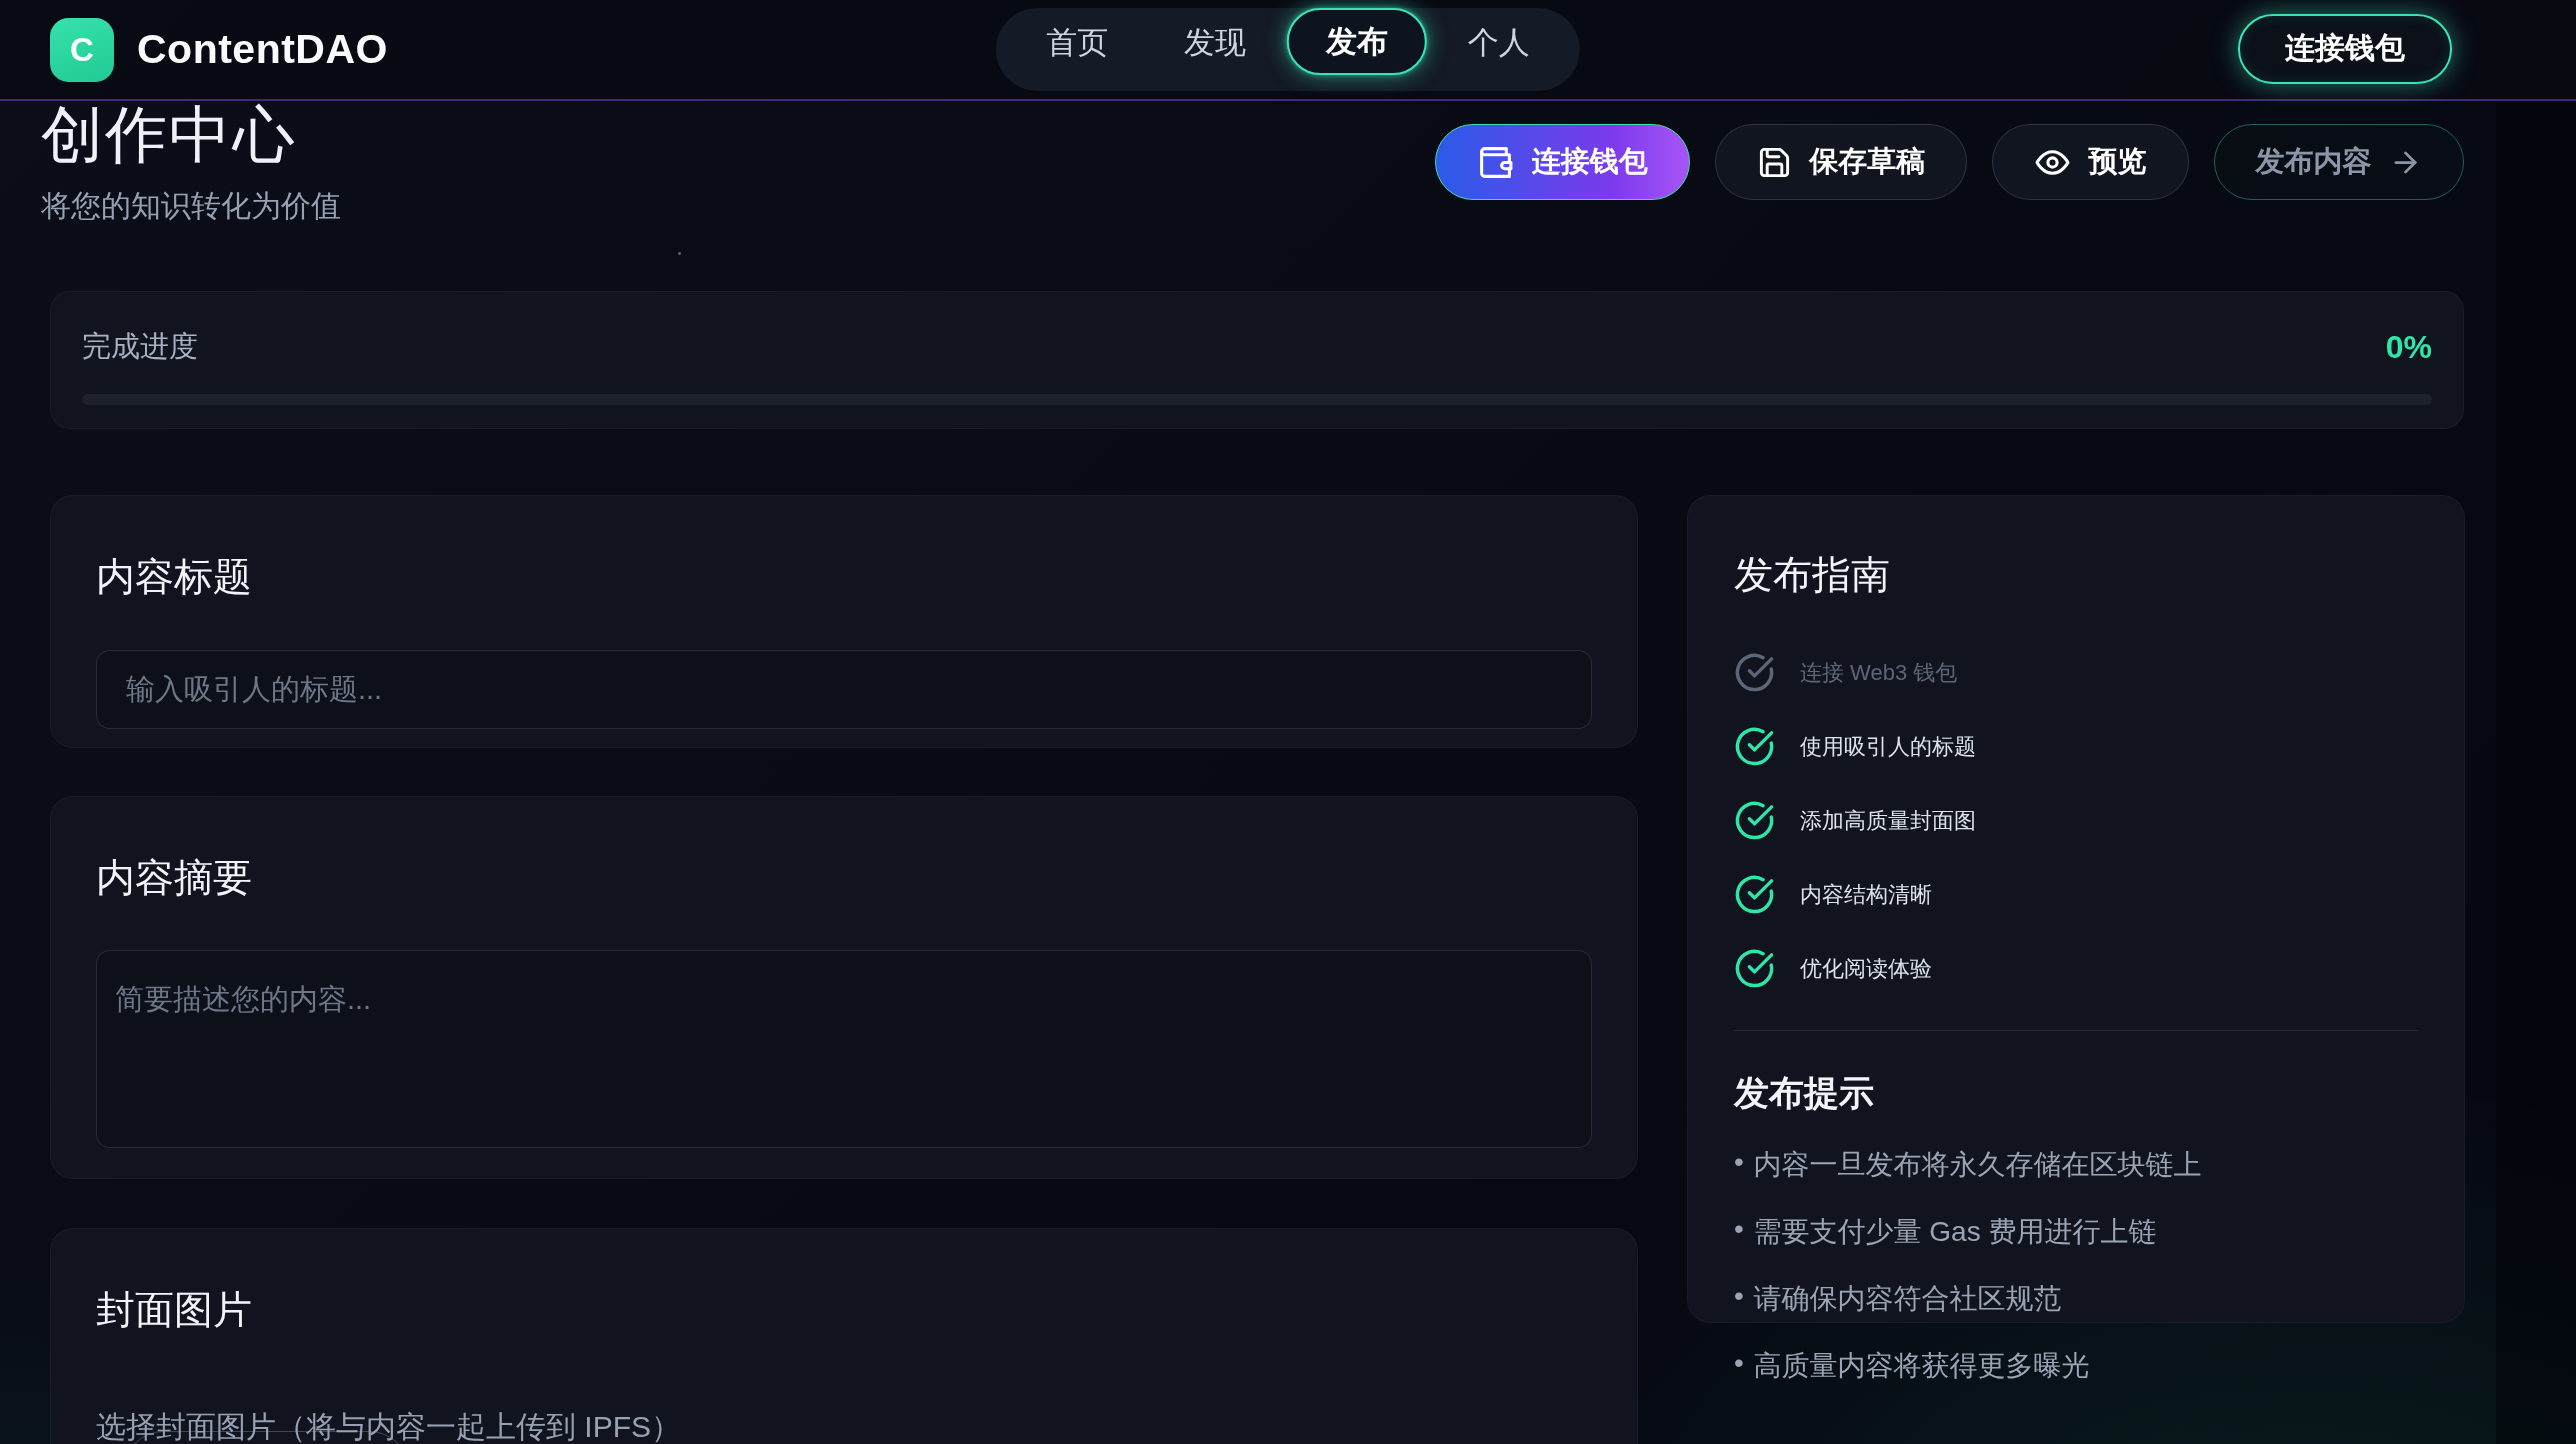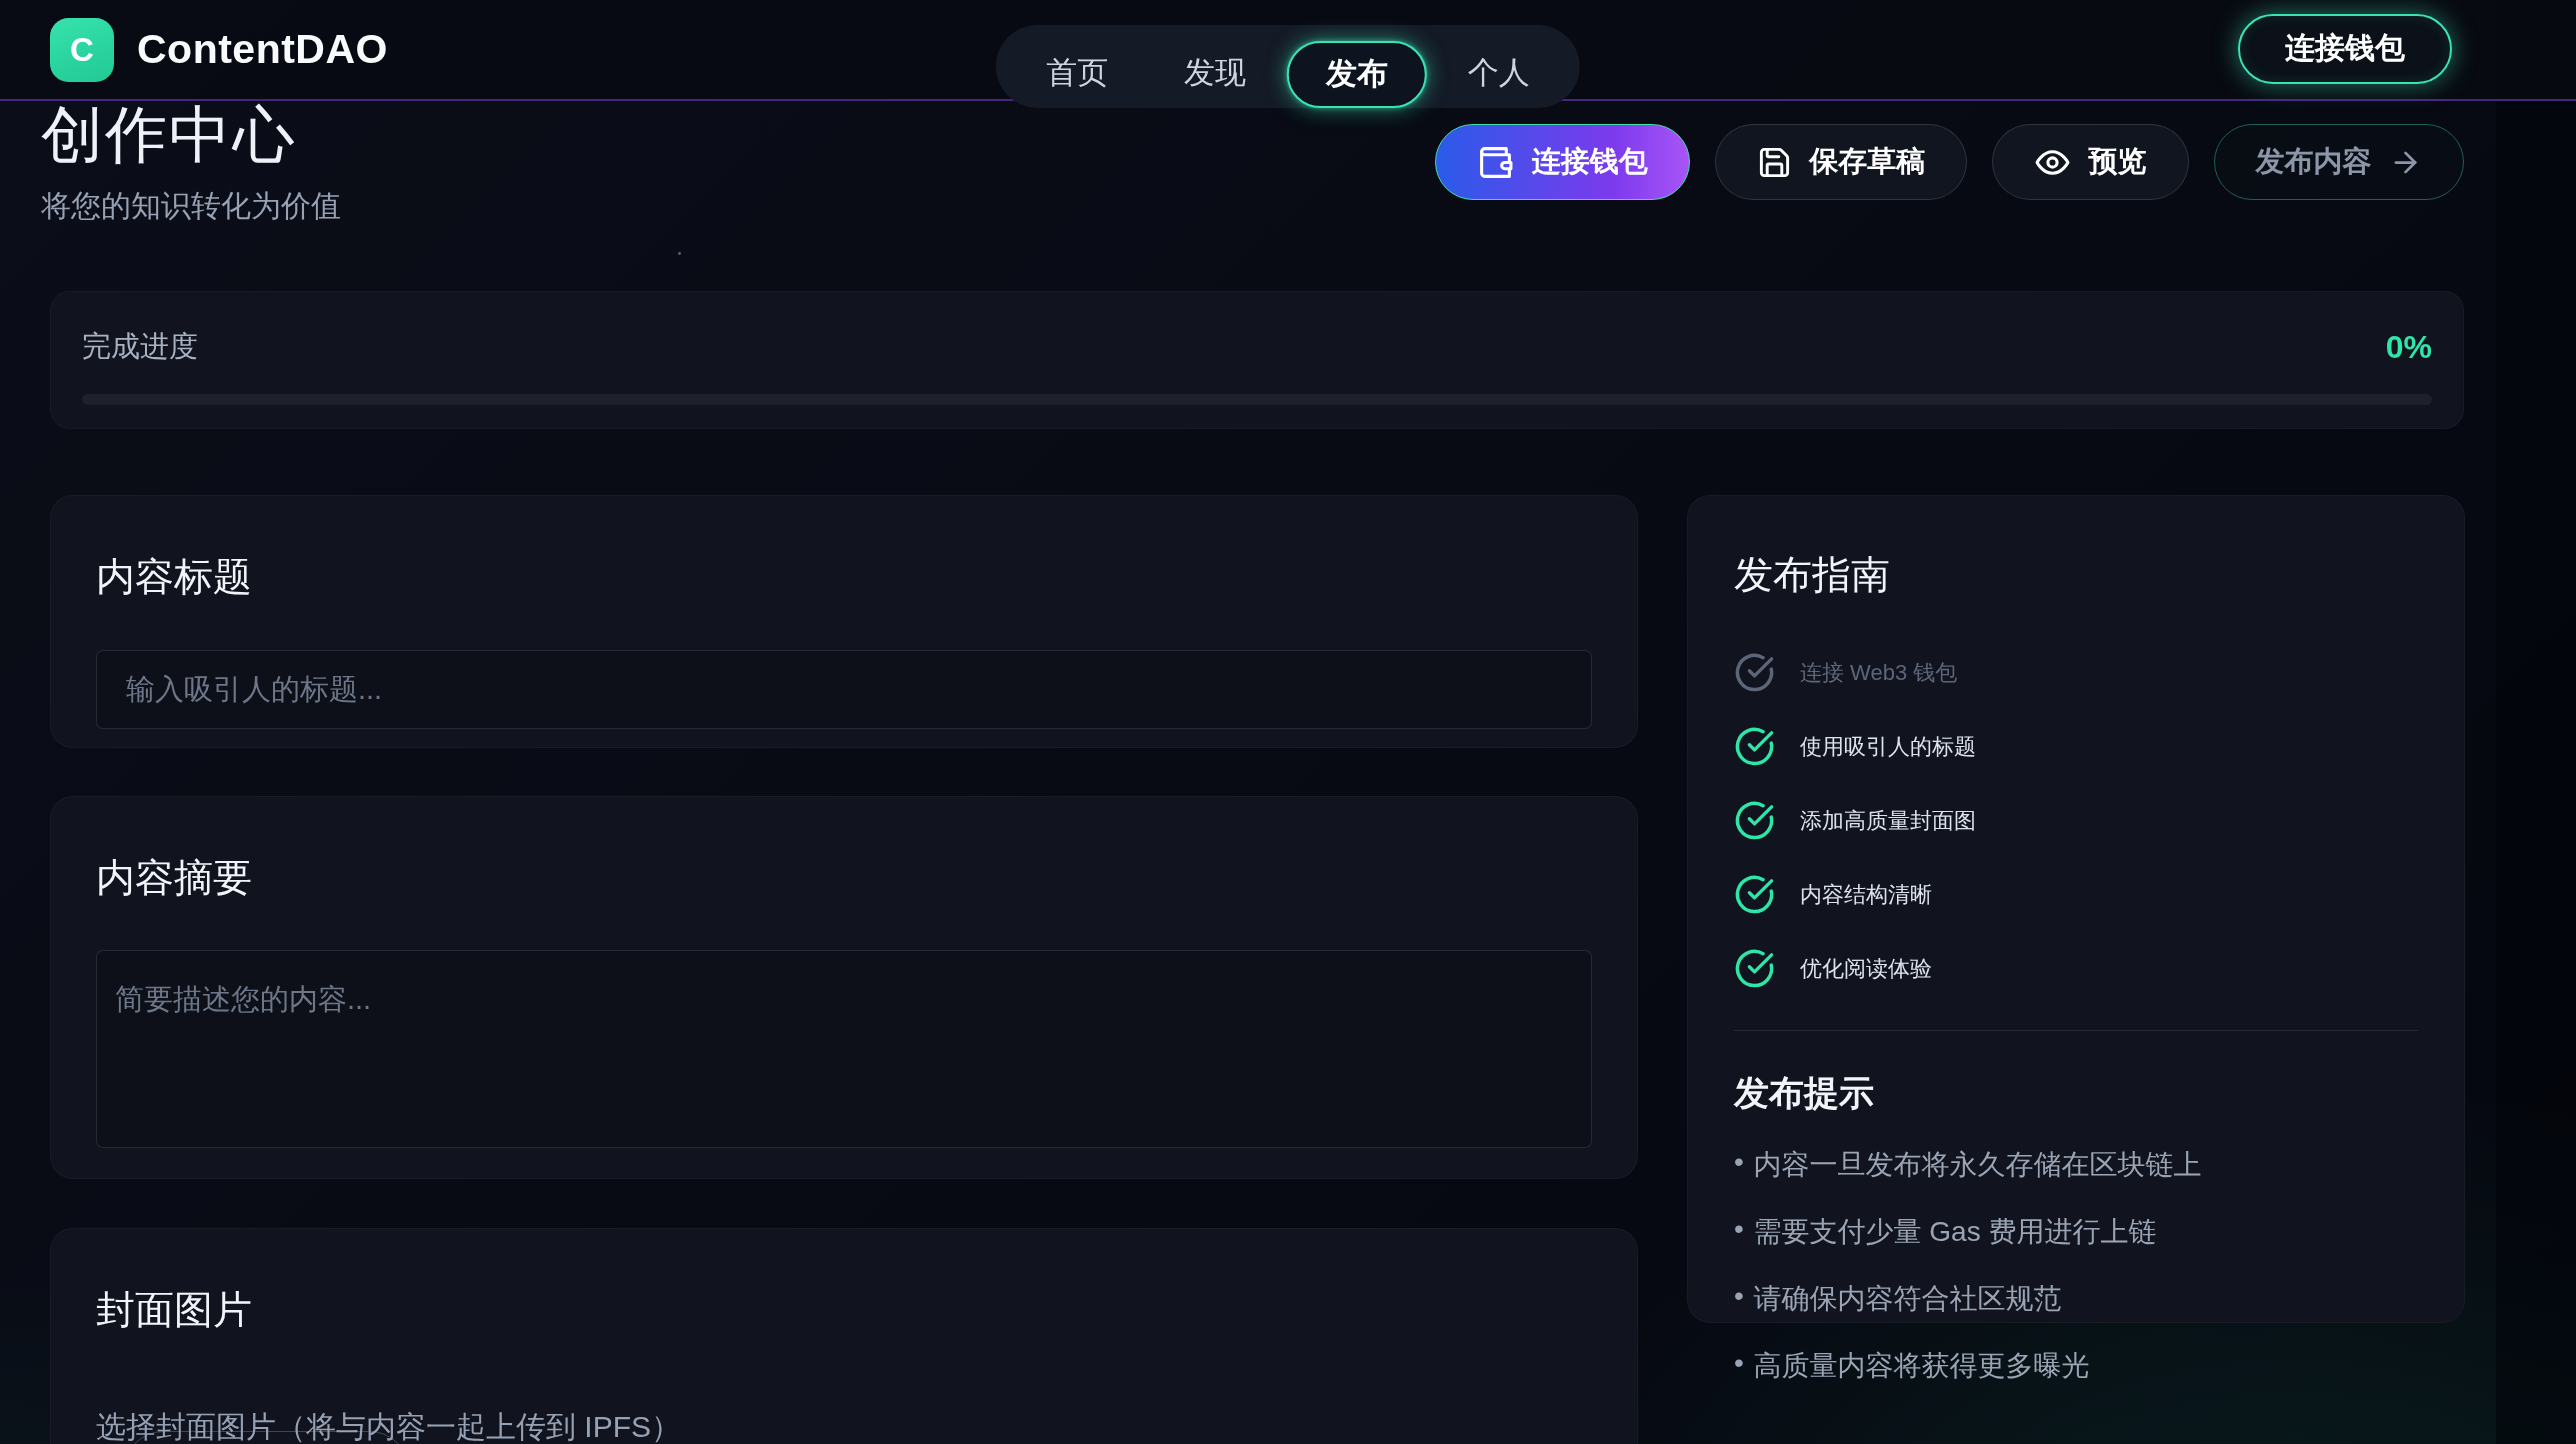--- a/index.html
+++ b/index.html
@@ -41,23 +41,23 @@
   }
   .brand { display:flex; align-items:center; gap:23px; margin-left:50px; }
   .logo-mark {
     width:64px; height:64px; border-radius:18.4px;
     background:linear-gradient(160deg,#36e2ab,#22c995);
     display:flex; align-items:center; justify-content:center;
     color:#ffffff; font-weight:bold; font-size:33px;
   }
   .brand-name { font-size:41px; font-weight:bold; color:#f8fafc; letter-spacing:0.5px; }
   .nav-pill {
-    position:absolute; left:50%; top:25px; transform:translateX(-50%);
+    position:absolute; left:50%; top:8px; transform:translateX(-50%);
     height:83px; background:#141a26; border-radius:967px;
-    display:flex; align-items:flex-end; padding:0 15.5px; gap:5.8px;
+    display:flex; align-items:flex-start; padding:0 15.5px; gap:5.8px;
   }
   .nav-item {
     font-size:31px; color:#cdd5e1; padding:13.6px 35px; border-radius:967px;
     cursor:pointer; white-space:nowrap;
   }
   .nav-item.active {
     color:#ffffff; font-weight:bold;
     border:2.9px solid #39e4b2; background:#0d1420;
     box-shadow:0 0 21px rgba(57,228,178,0.55), 0 0 5.8px rgba(57,228,178,0.6);
     padding:10.7px 37px;
@@ -104,21 +104,21 @@
 
   
   .card-title { font-size:39px; font-weight:normal; color:#f1f5f9; }
   .title-card   { left:50px; width:1588px; top:495px;  height:253px; padding:54px 45px; }
   .summary-card { left:50px; width:1588px; top:796px;  height:383px; padding:54px 45px; }
   .cover-card   { left:50px; width:1588px; top:1228px; height:416px; padding:54px 45px; }
 
   .text-input, .text-area {
     width:100%; background:#0d1018;
     border:1px solid rgba(148,163,184,0.18);
-    border-radius:7px; color:#e2e8f0;
+    border-radius:14px; color:#e2e8f0;
     font-size:29px; font-family:"Liberation Sans","DejaVu Sans",sans-serif;
     outline:none;
   }
   .text-input { margin-top:46px; height:79px; padding:0 29px; }
   .text-area  { margin-top:45px; height:198px; padding:27px 18px; resize:none; line-height:43px; }
   .text-input::placeholder, .text-area::placeholder { color:#6d7789; }
 
   .cover-desc { margin-top:70px; font-size:30px; color:#97a1b4; }
   .cover-select-btn {
     position:absolute; left:72px; top:202px; width:287px; height:81px;

